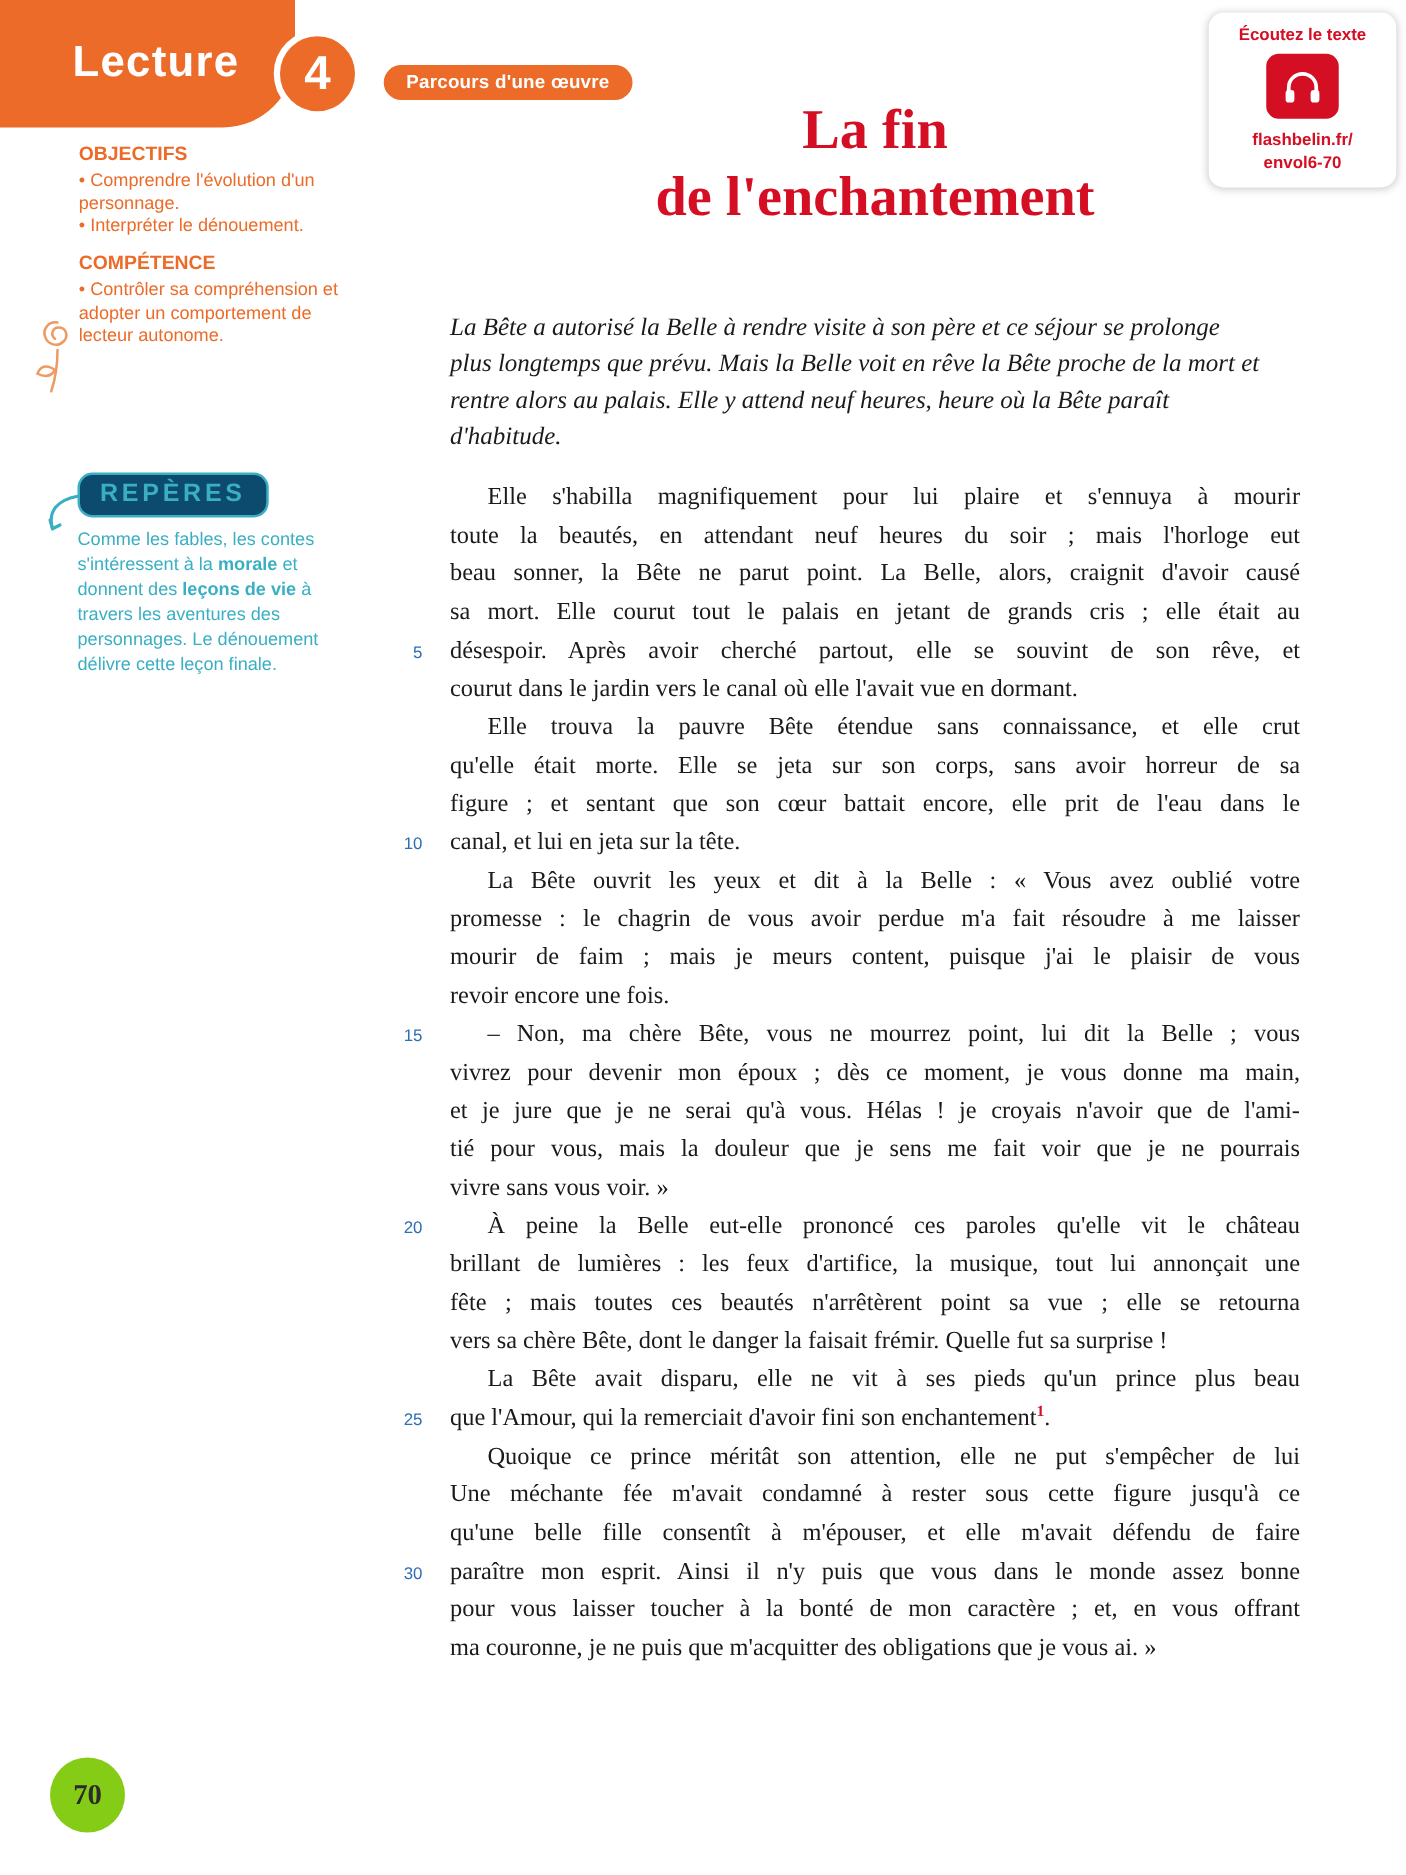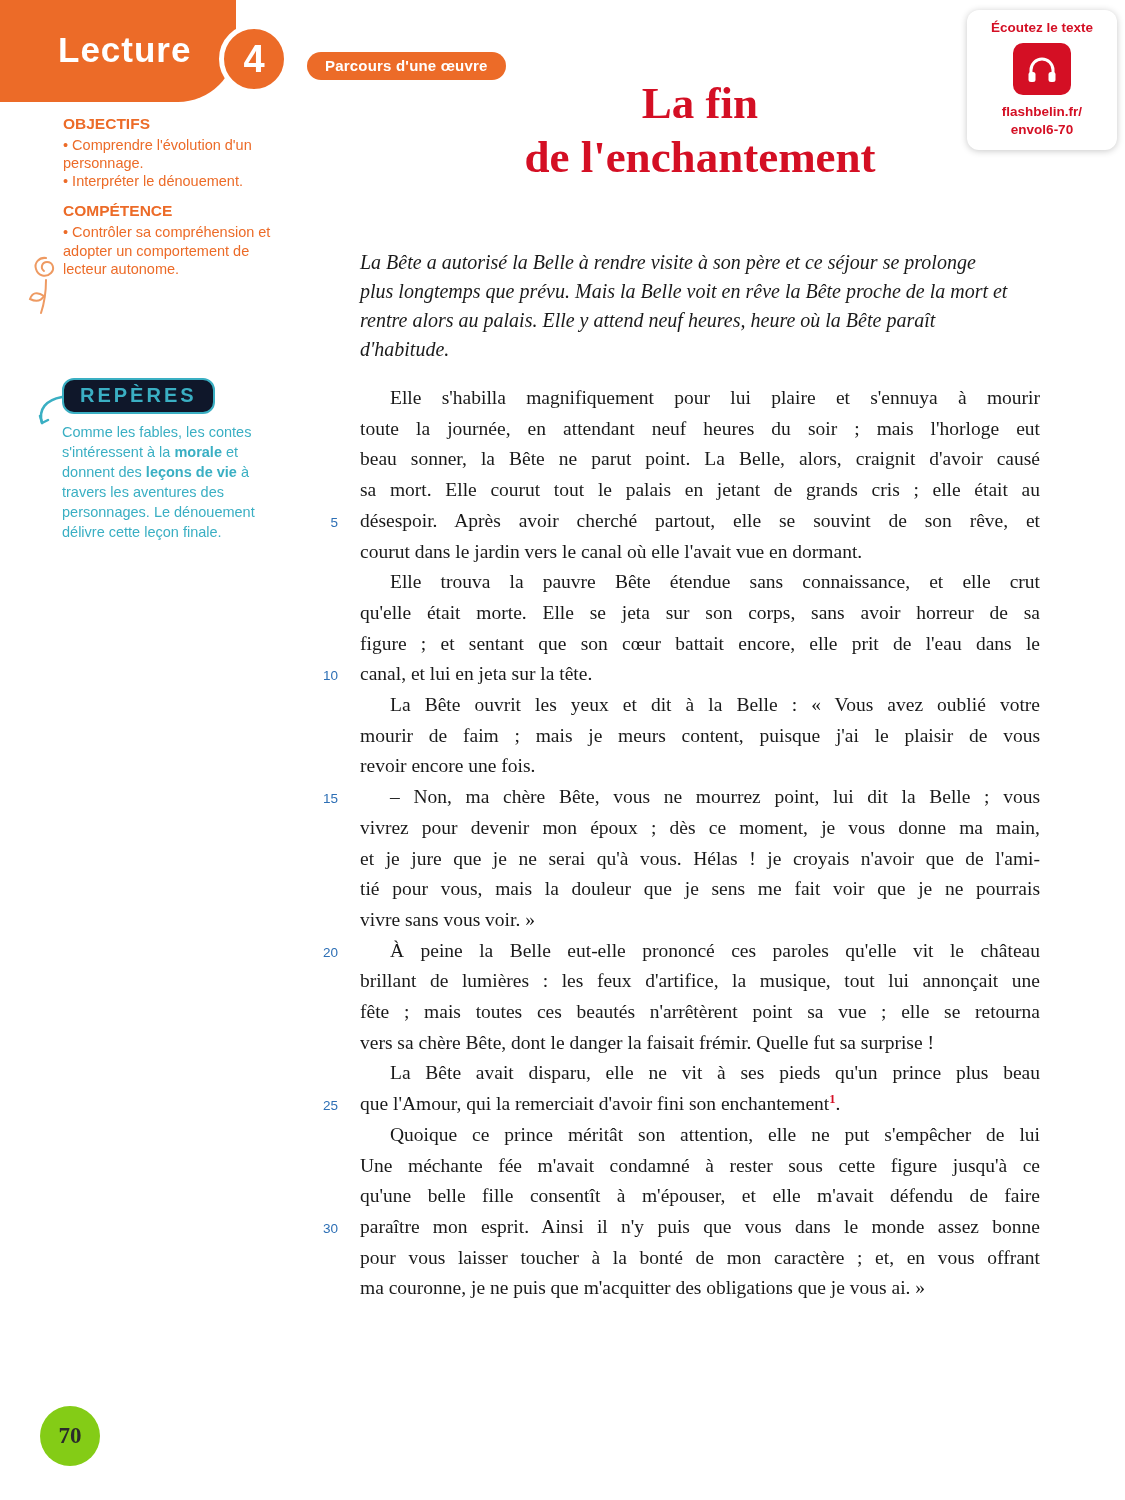--- a/index.html
+++ b/index.html
@@ -61,21 +61,21 @@
   .sidebar{position:absolute;left:63px;top:115px;width:218px;}
   .sb-heading{color:var(--orange);font-weight:bold;font-size:15.5px;margin:0 0 3px;}
   .sb-heading.second{margin-top:12px;}
   .obj-item{color:var(--orange);font-size:14.5px;line-height:1.25;}
   .obj-item::before{content:"• ";}
   .rose{position:absolute;left:28px;top:252px;width:36px;height:64px;}
   .reperes{position:absolute;left:62px;top:378px;width:220px;}
   .reperes-box{
     display:inline-block;border:2.5px solid var(--teal);border-radius:12px;
     padding:4px 16px 5px;color:var(--teal);font-size:20px;font-weight:bold;
-    letter-spacing:3px;background:#0f172a;
+    letter-spacing:3px;background:#0c4a6e;
   }
   .reperes-arrow{position:absolute;left:-28px;top:16px;}
   .reperes-text{margin:8px 0 0;color:var(--teal);font-size:14.5px;line-height:1.38;}
   .reperes-text b{font-weight:bold;}
 
   
   .intro{
     position:absolute;left:360px;top:248px;width:652px;margin:0;
     font-family:"Liberation Serif",serif;font-style:italic;font-size:20px;
     line-height:29px;color:var(--ink);
@@ -165,21 +165,21 @@
 
 <p class="intro">La Bête a autorisé la Belle à rendre visite à son père et ce séjour se prolonge plus longtemps que prévu. Mais la Belle voit en rêve la Bête proche de la mort et rentre alors au palais. Elle y attend neuf heures, heure où la Bête paraît d'habitude.</p>
 
 <div class="reading">
     <div class="bodyline">
       <span class="lineno"></span>
       <span class="linetext just indent">Elle s'habilla magnifiquement pour lui plaire et s'ennuya à mourir</span>
     </div>
     <div class="bodyline">
       <span class="lineno"></span>
-      <span class="linetext just">toute la journée, en attendant neuf heures du soir ; mais l'horloge eut</span>
+      <span class="linetext just">toute la beautés, en attendant neuf heures du soir ; mais l'horloge eut</span>
     </div>
     <div class="bodyline">
       <span class="lineno"></span>
       <span class="linetext just">beau sonner, la Bête ne parut point. La Belle, alors, craignit d'avoir causé</span>
     </div>
     <div class="bodyline">
       <span class="lineno"></span>
       <span class="linetext just">sa mort. Elle courut tout le palais en jetant de grands cris ; elle était au</span>
     </div>
     <div class="bodyline">
@@ -205,20 +205,24 @@
     <div class="bodyline">
       <span class="lineno">10</span>
       <span class="linetext">canal, et lui en jeta sur la tête.</span>
     </div>
     <div class="bodyline">
       <span class="lineno"></span>
       <span class="linetext just indent">La Bête ouvrit les yeux et dit à la Belle : « Vous avez oublié votre</span>
     </div>
     <div class="bodyline">
       <span class="lineno"></span>
+      <span class="linetext just">promesse : le chagrin de vous avoir perdue m'a fait résoudre à me laisser</span>
+    </div>
+    <div class="bodyline">
+      <span class="lineno"></span>
       <span class="linetext just">mourir de faim ; mais je meurs content, puisque j'ai le plaisir de vous</span>
     </div>
     <div class="bodyline">
       <span class="lineno"></span>
       <span class="linetext">revoir encore une fois.</span>
     </div>
     <div class="bodyline">
       <span class="lineno">15</span>
       <span class="linetext just indent">– Non, ma chère Bête, vous ne mourrez point, lui dit la Belle ; vous</span>
     </div>

